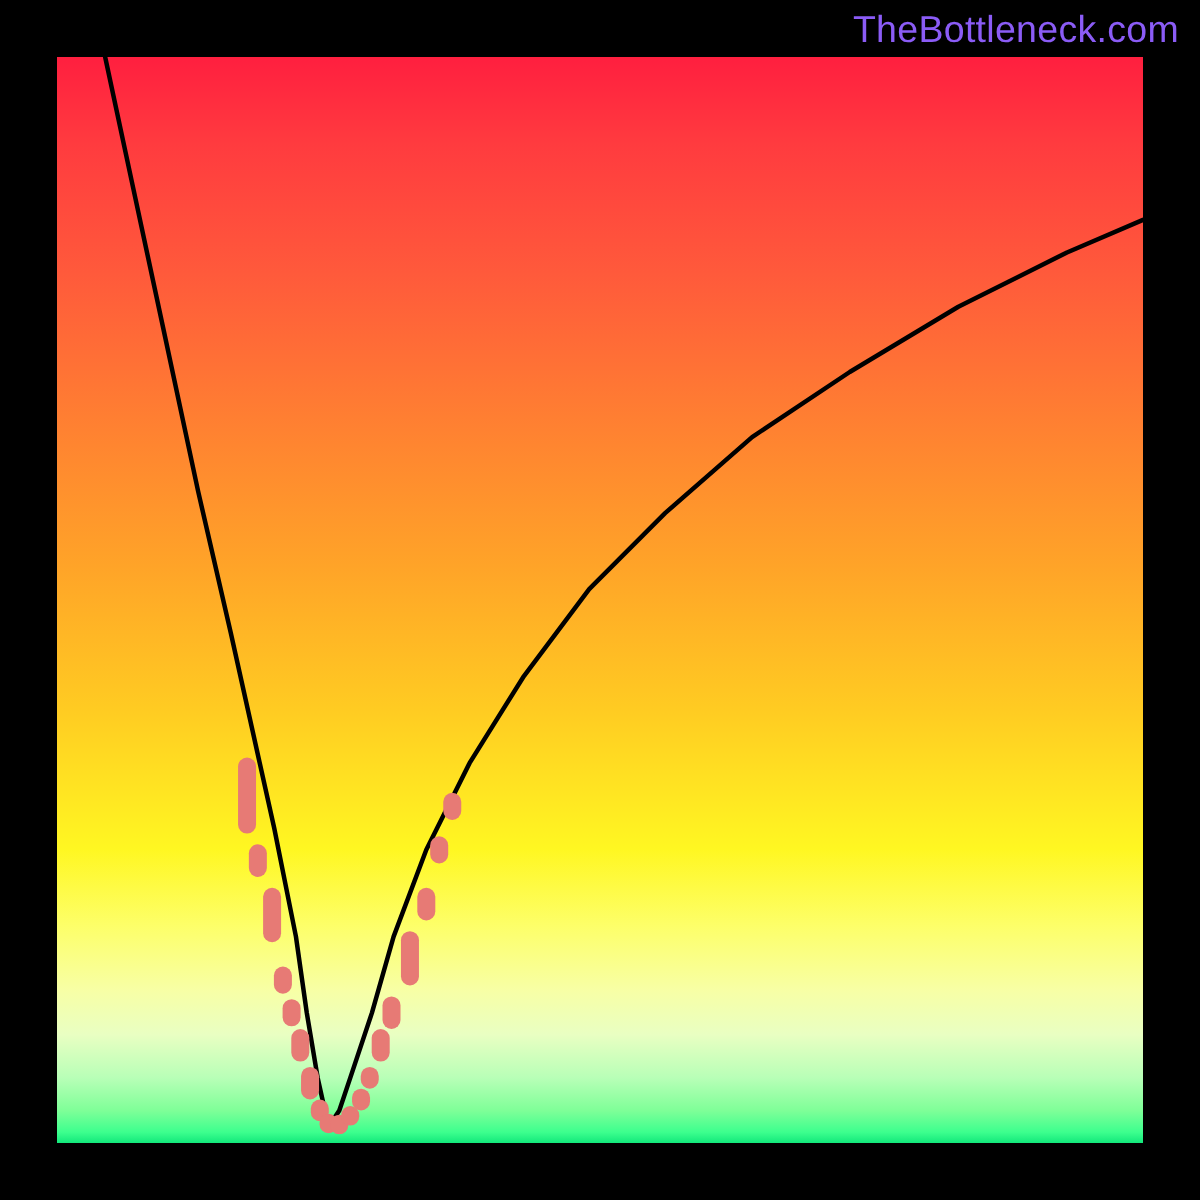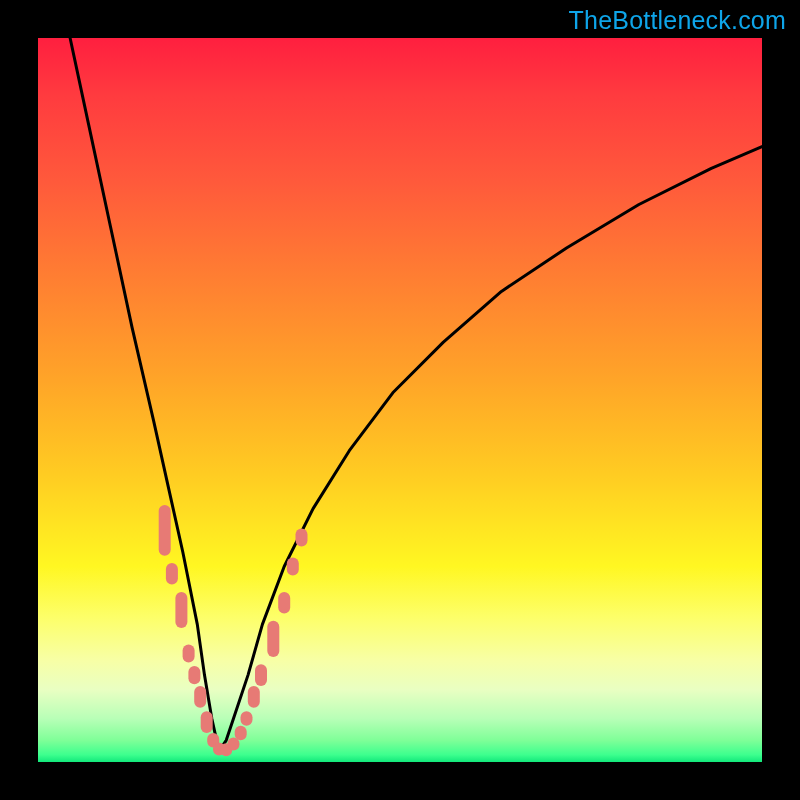--- a/index.html
+++ b/index.html
@@ -48,21 +48,21 @@
     left: 38px;
     top: 38px;
     width: 724px;
     height: 724px;
     overflow: visible;
   }
   .watermark {
     position: absolute;
     top: 6px;
     right: 14px;
-    color: #0ea5e9;
+    color: #8b5cf6;
     font-size: 25px;
     letter-spacing: 0.2px;
     font-weight: 500;
   }
 </style>
 </head>
 <body>
 
 <div class="frame">
   <div class="gradient"></div>

